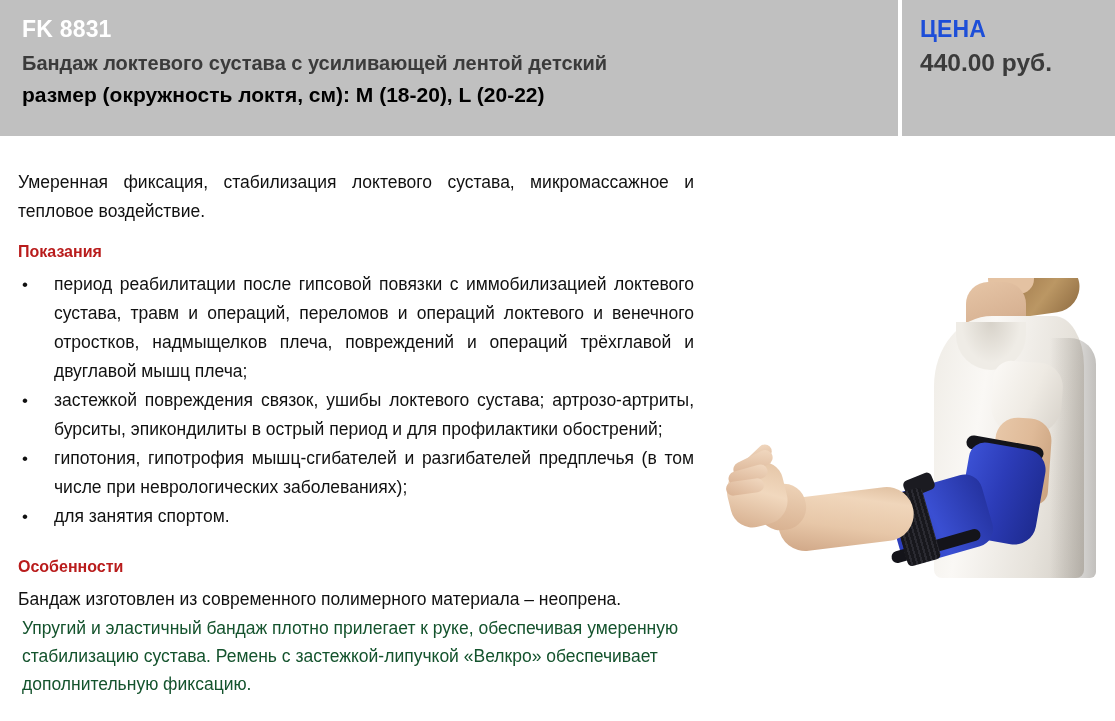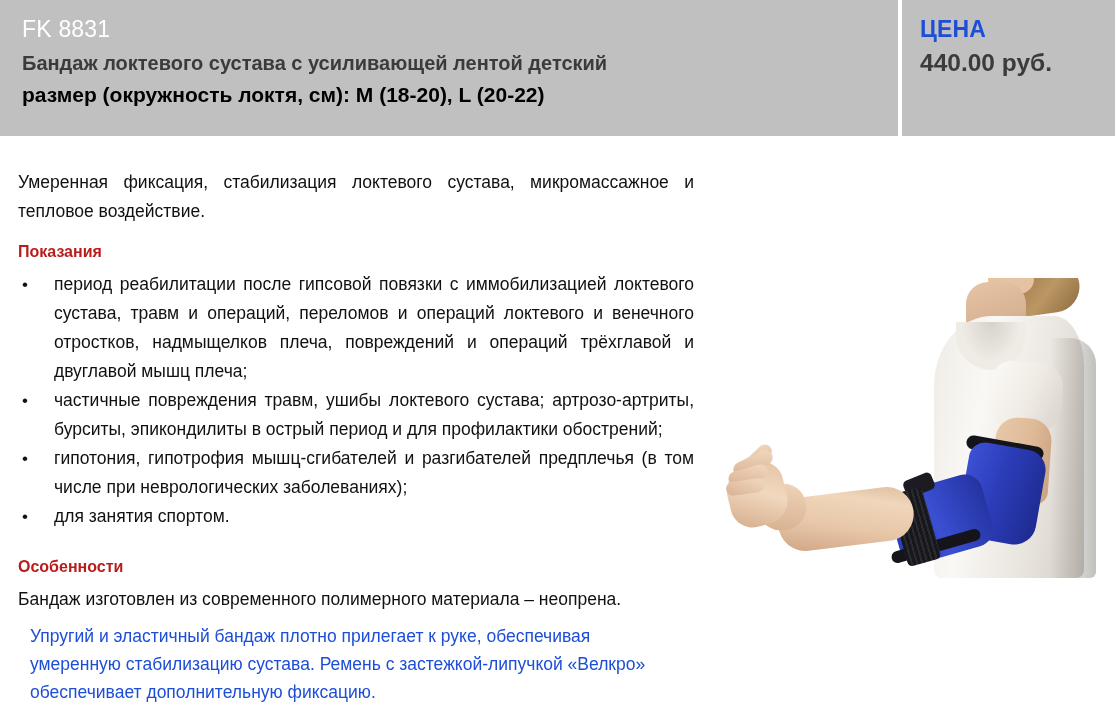--- a/index.html
+++ b/index.html
@@ -40,21 +40,21 @@
     flex: 0 0 4px;
   }
   .header-right {
     flex: 1;
     padding: 14px 0 0 18px;
     box-sizing: border-box;
   }
 
   .sku {
     font-size: 23px;
-    font-weight: normal;
+    font-weight: bold;
     color: #ffffff;
     letter-spacing: .2px;
     line-height: 30px;
     margin: 0 0 4px 0;
   }
   .prod-title {
     font-size: 20px;
     font-weight: bold;
     color: #3b3b3b;
     line-height: 30px;
@@ -140,23 +140,23 @@
     font-size: 17.5px;
     line-height: 29px;
     text-align: justify;
     margin: 0;
     color: #111111;
   }
   .feat-p2 {
     font-size: 17.5px;
     line-height: 28px;
     text-align: left;
-    margin: 8px;
+    margin: 0;
     padding-left: 4px;
-    color: #1d4ed8;
+    color: #14532d;
   }
 
   
   .photo {
     position: absolute;
     left: 720px;
     top: 142px;
     width: 395px;
     height: 300px;
     overflow: hidden;
@@ -315,21 +315,21 @@
 <div class="content">
 
   <div class="text-col">
 
     <p class="intro">Умеренная фиксация, стабилизация локтевого сустава, микромассажное и тепловое воздействие.</p>
 
     <div class="section-head">Показания</div>
 
     <ul class="ind-list">
       <li>период реабилитации после гипсовой повязки с иммобилизацией локтевого сустава, травм и операций, переломов и операций локтевого и венечного отростков, надмыщелков плеча, повреждений и операций трёхглавой и двуглавой мышц плеча;</li>
-      <li>частичные повреждения травм, ушибы локтевого сустава; артрозо-артриты, бурситы, эпикондилиты в острый период и для профилактики обострений;</li>
+      <li>застежкой повреждения связок, ушибы локтевого сустава; артрозо-артриты, бурситы, эпикондилиты в острый период и для профилактики обострений;</li>
       <li>гипотония, гипотрофия мышц-сгибателей и разгибателей предплечья (в том числе при неврологических заболеваниях);</li>
       <li>для занятия спортом.</li>
     </ul>
 
     <div class="feat-gap"></div>
 
     <div class="section-head">Особенности</div>
 
     <p class="feat-p">Бандаж изготовлен из современного полимерного материала – неопрена.</p>
     <p class="feat-p2">Упругий и эластичный бандаж плотно прилегает к руке, обеспечивая умеренную стабилизацию сустава. Ремень с застежкой-липучкой «Велкро» обеспечивает дополнительную фиксацию.</p>

